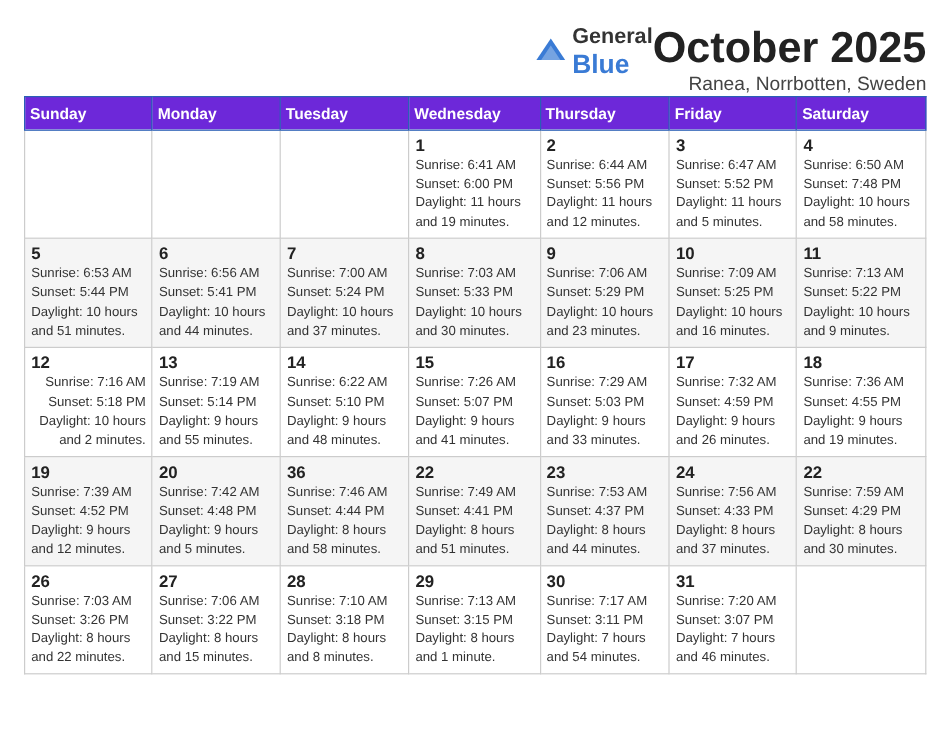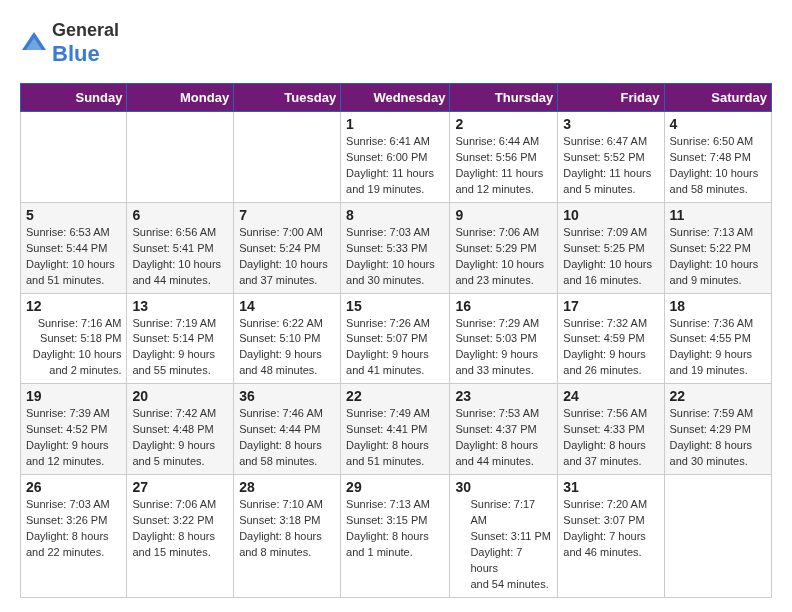--- a/index.html
+++ b/index.html
@@ -5,23 +5,22 @@
     * { box-sizing: border-box; margin: 0; padding: 0; }
     body {
       font-family: Arial, sans-serif;
       background: #fff;
       width: 792px;
       min-height: 612px;
       padding: 20px;
     }
     .header {
       display: flex;
-      justify-content: space-between;
+      justify-content: flex-end;
       align-items: flex-start;
-      margin-bottom: 16px;
     }
     .logo {
       display: flex;
       align-items: center;
       gap: 4px;
     }
     .logo-text-general {
       font-size: 18px;
       font-weight: bold;
       color: #333;
@@ -48,26 +47,26 @@
       font-size: 16px;
       color: #444;
       margin-top: 2px;
     }
     .calendar {
       width: 100%;
       border-collapse: collapse;
       border: 1px solid #ccc;
     }
     .calendar th {
-      background: #701a75;
+      background: #6d28d9;
       color: #fff;
       font-size: 13px;
       font-weight: bold;
       padding: 6px 4px;
-      text-align: right;
+      text-align: left;
       border: 1px solid #2a5fb5;
     }
     .calendar td {
       vertical-align: top;
       border: 1px solid #ccc;
       padding: 4px 5px;
       min-height: 80px;
       width: 113px;
       background: #fff;
     }
@@ -97,20 +96,24 @@
   <div class="logo">
     <svg class="logo-icon" viewBox="0 0 28 28">
       <polygon points="14,2 26,20 2,20" fill="#3a7bd5"></polygon>
       <polygon points="14,8 22,20 6,20" fill="#fff" opacity="0.3"></polygon>
     </svg>
     <div>
       <span class="logo-text-general">General</span><br>
       <span class="logo-text-blue">Blue</span>
     </div>
   </div>
+  <div class="title-block">
+    <div class="month-title">October 2025</div>
+    <div class="location-title">Ranea, Norrbotten, Sweden</div>
+  </div>
 </div>
 
 <table class="calendar">
   <thead>
     <tr>
 
     <th>Sunday</th>
         <th>Monday</th>
         <th>Tuesday</th>
         <th>Wednesday</th>
@@ -331,21 +334,21 @@
         </td>
         <td>
           <span class="day-num">29</span>
           <div class="day-info" style="white-space: pre-line;">Sunrise: 7:13 AM
 Sunset: 3:15 PM
 Daylight: 8 hours
 and 1 minute.</div>
         </td>
         <td>
           <span class="day-num">30</span>
-          <div class="day-info" style="white-space: pre-line; margin-left: 15px;">Sunrise: 7:17 AM
+          <div class="day-info" style="white-space: pre-line;">Sunrise: 7:17 AM
 Sunset: 3:11 PM
 Daylight: 7 hours
 and 54 minutes.</div>
         </td>
         <td>
           <span class="day-num">31</span>
           <div class="day-info" style="white-space: pre-line;">Sunrise: 7:20 AM
 Sunset: 3:07 PM
 Daylight: 7 hours
 and 46 minutes.</div>

